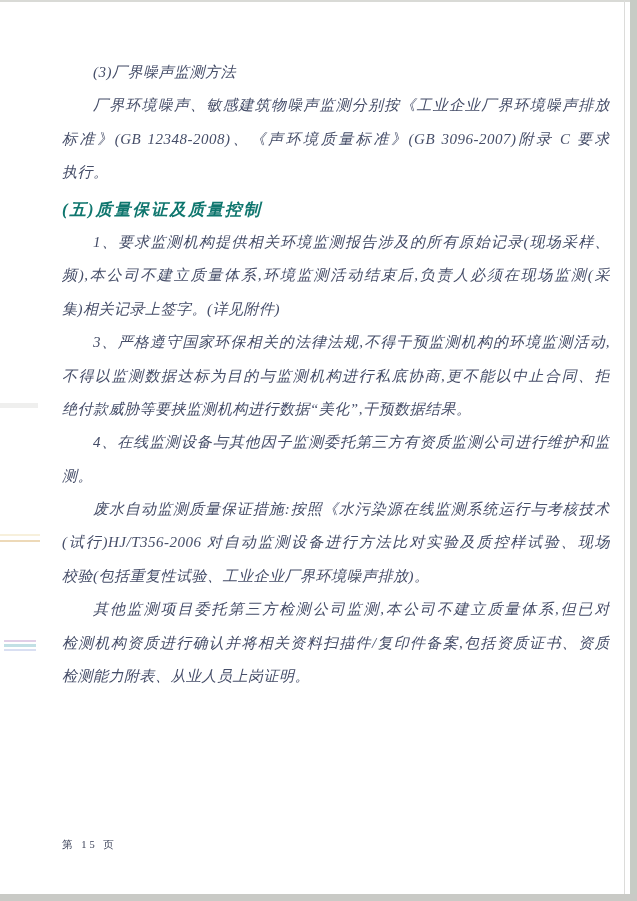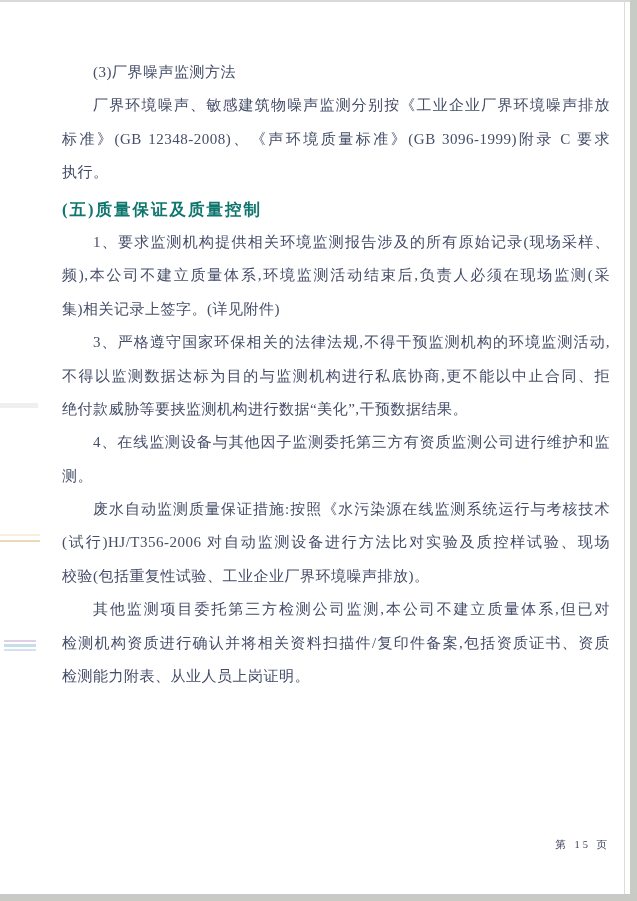--- a/index.html
+++ b/index.html
@@ -49,40 +49,41 @@
     width: 548px;
     color: #454d68;
     font-size: 15px;
   }
   .line {
     height: 33.4px;
     line-height: 33.4px;
     text-align: left;
     letter-spacing: 0.5px;
     overflow: hidden;
+    font-style: italic;
   }
   .line.fill {
     text-align: justify;
     text-align-last: justify;
     text-justify: inter-character;
   }
   .line.indent { padding-left: 31px; }
   .line.heading {
     font-weight: bold;
     font-size: 16.5px;
     color: #0f766e;
     letter-spacing: 2px;
     padding-top: 3px;
   }
   .footer {
     position: absolute;
     left: 62px;
     top: 838px;
     width: 548px;
-    text-align: right;
+    text-align: left;
     font-size: 10.5px;
     color: #3a4158;
     letter-spacing: 3px;
   }
 </style>
 </head>
 <body>
 
 <div class="page">
   <div class="edge-top"></div>
@@ -93,21 +94,21 @@
   <div class="artifact artifact-gray"></div>
   <div class="artifact artifact-cream"></div>
   <div class="artifact artifact-orange"></div>
   <div class="artifact artifact-purple"></div>
   <div class="artifact artifact-teal"></div>
   <div class="artifact artifact-blue"></div>
 
   <div class="doc" id="doc-lines">
       <div class="line indent">(3)厂界噪声监测方法</div>
       <div class="line indent fill">厂界环境噪声、敏感建筑物噪声监测分别按《工业企业厂界环境噪声排放</div>
-      <div class="line fill">标准》(GB 12348-2008)、《声环境质量标准》(GB 3096-1999)附录 C 要求</div>
+      <div class="line fill">标准》(GB 12348-2008)、《声环境质量标准》(GB 3096-2007)附录 C 要求</div>
       <div class="line">执行。</div>
       <div class="line heading">(五)质量保证及质量控制</div>
       <div class="line indent fill">1、要求监测机构提供相关环境监测报告涉及的所有原始记录(现场采样、</div>
       <div class="line fill">频),本公司不建立质量体系,环境监测活动结束后,负责人必须在现场监测(采</div>
       <div class="line">集)相关记录上签字。(详见附件)</div>
       <div class="line indent fill">3、严格遵守国家环保相关的法律法规,不得干预监测机构的环境监测活动,</div>
       <div class="line fill">不得以监测数据达标为目的与监测机构进行私底协商,更不能以中止合同、拒</div>
       <div class="line">绝付款威胁等要挟监测机构进行数据“美化”,干预数据结果。</div>
       <div class="line indent fill">4、在线监测设备与其他因子监测委托第三方有资质监测公司进行维护和监</div>
       <div class="line">测。</div>

